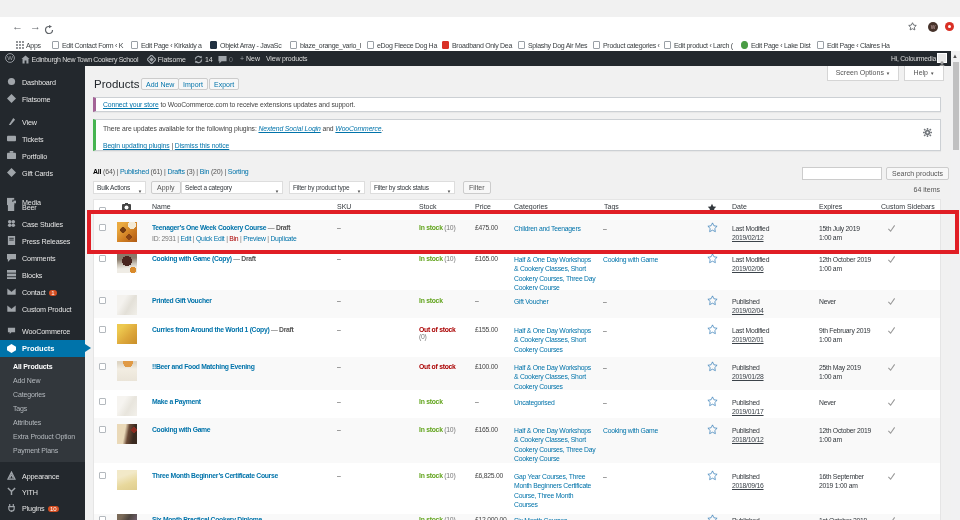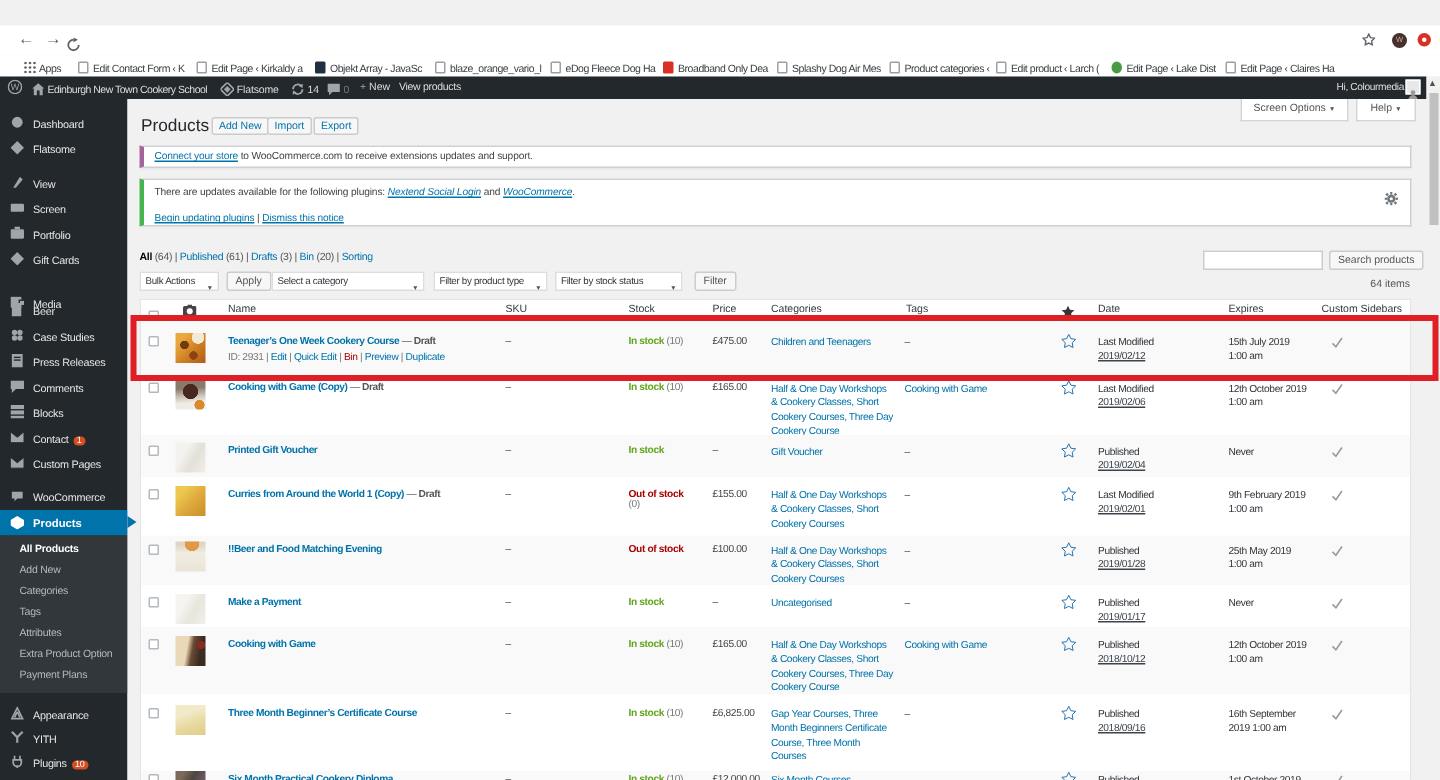--- a/index.html
+++ b/index.html
@@ -178,21 +178,21 @@
     <div class="mi" style="top:48px;">
         <svg class="ic" viewBox="0 0 10 10">
           <path d="M2 9 L7 1 L9 3 L4 9 Z" fill="#a0a5aa"></path>
         </svg>
         <span class="lb">View</span>
       </div>
     <div class="mi" style="top:65px;">
         <svg class="ic" viewBox="0 0 10 10">
           <rect x="0" y="2" width="10" height="6" rx="1" fill="#a0a5aa"></rect>
         </svg>
-        <span class="lb">Screen</span>
+        <span class="lb">Tickets</span>
       </div>
     <div class="mi" style="top:82px;">
         <svg class="ic" viewBox="0 0 10 10">
           <rect x="0" y="2" width="10" height="7" rx="1" fill="#a0a5aa"></rect>
           <rect x="3" y="0" width="4" height="2" fill="#a0a5aa"></rect>
         </svg>
         <span class="lb">Portfolio</span>
       </div>
     <div class="mi" style="top:99px;">
         <svg class="ic" viewBox="0 0 10 10">
@@ -248,21 +248,21 @@
     <div class="mi" style="top:218px;">
         <svg class="ic" viewBox="0 0 10 10">
           <path d="M0 1 h10 v8 h-10 z M0 1 l5 4 l5 -4" fill="#a0a5aa" stroke="#23282d" stroke-width="0.7"></path>
         </svg>
         <span class="lb">Contact<span class="badge">1</span></span>
       </div>
     <div class="mi" style="top:235px;">
         <svg class="ic" viewBox="0 0 10 10">
           <path d="M0 1 h10 v8 h-10 z M0 1 l5 4 l5 -4" fill="#a0a5aa" stroke="#23282d" stroke-width="0.7"></path>
         </svg>
-        <span class="lb">Custom Pages</span>
+        <span class="lb">Custom Product</span>
       </div>
     <div class="mi" style="top:257px;">
         <svg class="ic" viewBox="0 0 10 10">
           <path d="M1 2 h8 v5 h-4 l-2 2 v-2 h-2 z" fill="#a0a5aa"></path>
         </svg>
         <span class="lb">WooCommerce</span>
       </div>
     <div id="prodactive">
         <svg class="ic" style="position:absolute;left:7px;top:4px;width:9px;height:9px;" viewBox="0 0 10 10">
           <path d="M5 0 L10 3 L10 7 L5 10 L0 7 L0 3 Z" fill="#fff"></path>

